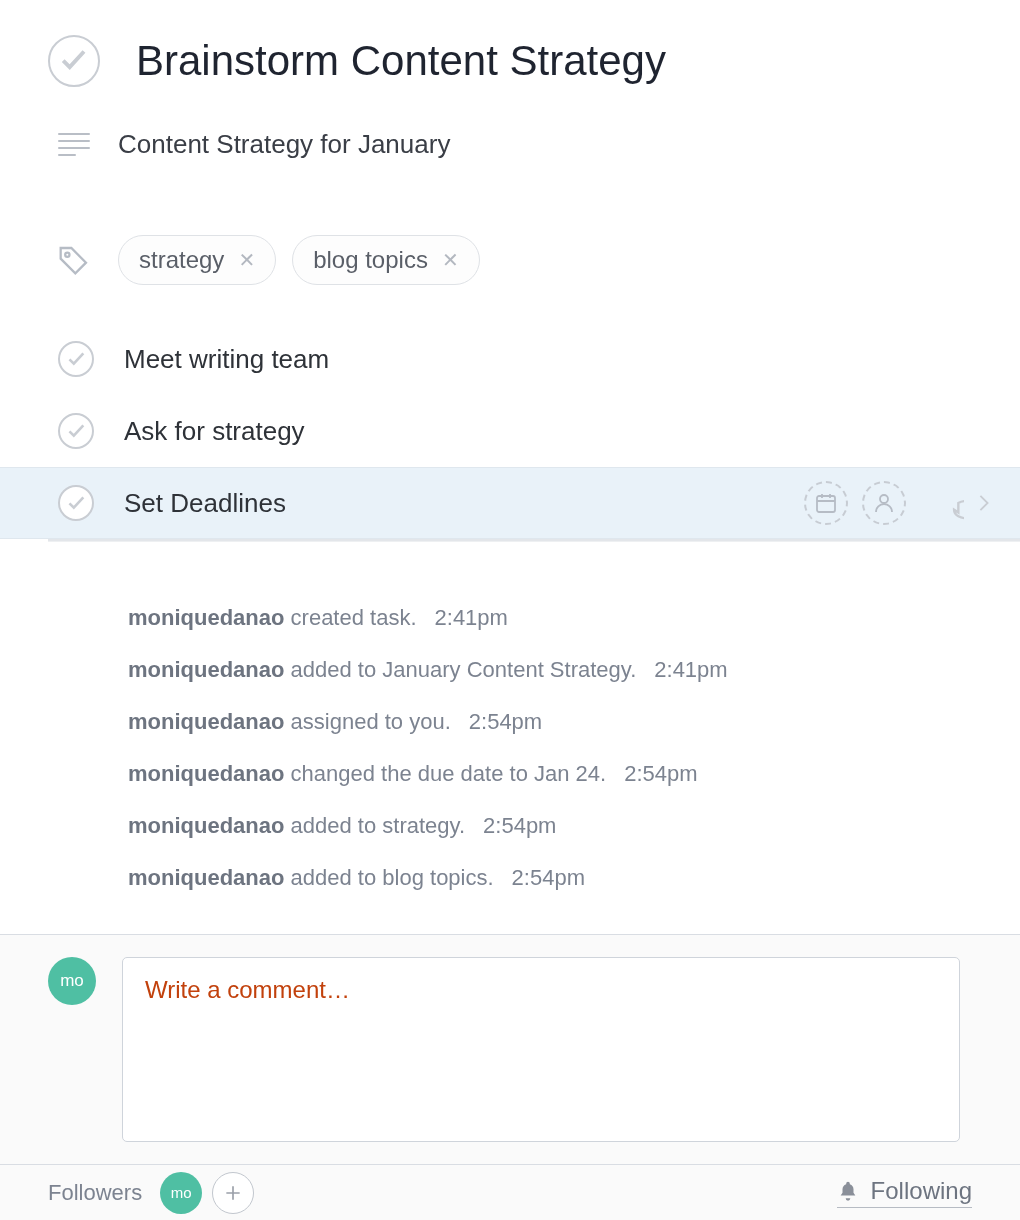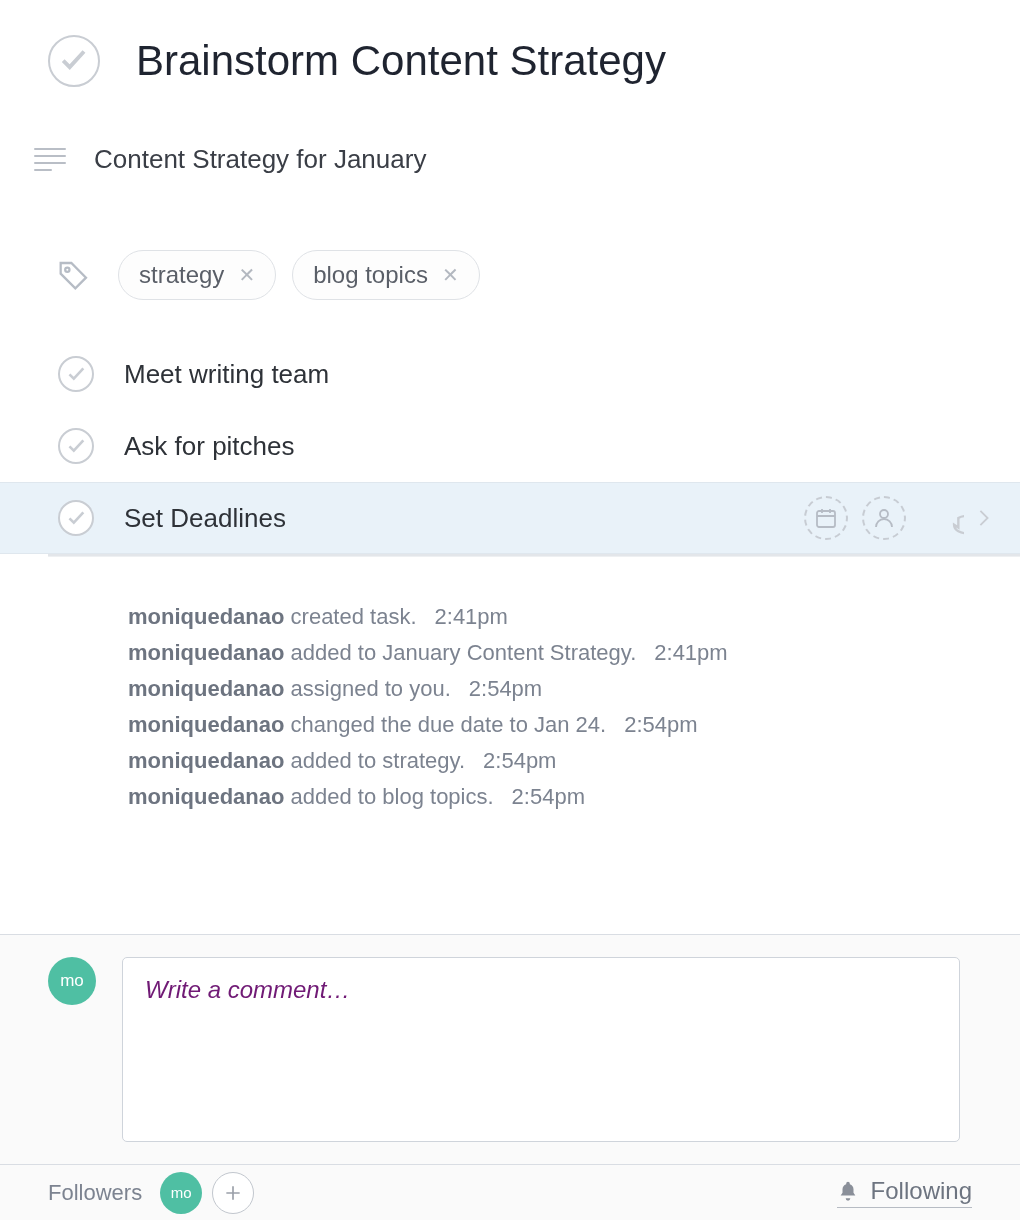--- a/index.html
+++ b/index.html
@@ -33,21 +33,21 @@
   .check-circle{
     width:52px;height:52px;border:2px solid #c9cdd3;border-radius:50%;
     display:flex;align-items:center;justify-content:center;
     background:#fff;flex-shrink:0;
   }
   .check-circle.small{width:36px;height:36px;}
   .check-circle svg{width:65%;height:65%;}
   .page-title{font-size:42px;font-weight:400;color:var(--text-dark);line-height:1.1;}
 
   
-  .proj-row{display:flex;align-items:center;gap:28px;margin-top:57px;padding-left:34px;}
+  .proj-row{display:flex;align-items:center;gap:28px;margin-top:42px;padding-left:58px;}
   .lines-icon{width:32px;display:flex;flex-direction:column;gap:5px;flex-shrink:0;}
   .lines-icon span{display:block;height:2px;background:#b9bec6;border-radius:1px;}
   .lines-icon span:nth-child(1){width:100%;} .lines-icon span:nth-child(2){width:100%;}
   .lines-icon span:nth-child(3){width:100%;} .lines-icon span:nth-child(4){width:55%;}
   .proj-name{font-size:26px;color:#3a3e46;}
 
   
   .tags-row{display:flex;align-items:center;gap:28px;margin-top:75px;padding-left:58px;}
   .tag-icon{width:32px;height:32px;flex-shrink:0;}
   .chip{
@@ -71,39 +71,39 @@
     width:44px;height:44px;border-radius:50%;border:2px dashed #c7ccd3;
     display:flex;align-items:center;justify-content:center;
   }
   .dashed-circle svg{width:24px;height:24px;stroke:#b6bcc5;}
   .speech-icon{width:34px;height:34px;}
   .chev-right{width:12px;height:18px;}
   .list-bottom-line{height:2px;background:#e3e6ea;margin-left:48px;margin-right:0;box-shadow:0 1px 0 #eef0f2;}
 
   
   .activity{margin-top:48px;padding-left:128px;display:flex;flex-direction:column;gap:10px;}
-  .act-line{font-size:22px;color:var(--text-muted);}
+  .act-line{font-size:22px;color:var(--text-muted);margin-top:16px;}
   .act-line .user{font-weight:700;color:#6d7480;}
   .act-line .time{margin-left:18px;}
 
   
   .comment-panel{
     border-top:1px solid var(--border);margin-top:auto;
     padding:22px 60px 22px 48px;background:var(--foot-bg);
   }
   .comment-row{display:flex;gap:26px;}
   .avatar{
     width:48px;height:48px;border-radius:50%;background:var(--teal);
     display:flex;align-items:center;justify-content:center;
     color:#fff;font-size:17px;font-weight:400;flex-shrink:0;
   }
   .avatar.small{width:42px;height:42px;font-size:15px;}
   .comment-input{
     flex:1;min-height:185px;border:1px solid var(--border-2);border-radius:5px;
-    background:#fff;padding:18px 22px;font-size:24px;color:#701a75;font-style:italic;
+    background:#fff;padding:18px 22px;font-size:24px;color:#c2410c;
   }
 
   
   .footer{
     border-top:1px solid var(--border);background:var(--foot-bg);
     display:flex;align-items:center;padding:0 48px;height:56px;
   }
   .followers-lbl{font-size:22px;color:var(--text-muted);margin-right:18px;}
   .add-circle{
     width:42px;height:42px;border-radius:50%;border:1.5px solid #c2c7ce;
@@ -161,21 +161,21 @@
           </svg>
         </div>
         <div class="sub-label">Meet writing team</div>
       </div>
       <div class="sub-row">
         <div class="check-circle small">
           <svg viewBox="0 0 24 24" fill="none" stroke="#c9cdd3" stroke-width="3">
             <path d="M4 12 l5 5 l11 -12"></path>
           </svg>
         </div>
-        <div class="sub-label">Ask for pitches</div>
+        <div class="sub-label">Ask for strategy</div>
       </div>
       <div class="sub-row selected">
         <div class="check-circle small">
           <svg viewBox="0 0 24 24" fill="none" stroke="#c9cdd3" stroke-width="3">
             <path d="M4 12 l5 5 l11 -12"></path>
           </svg>
         </div>
         <div class="sub-label">Set Deadlines</div>
         <div class="sub-actions">
           <div class="dashed-circle">

